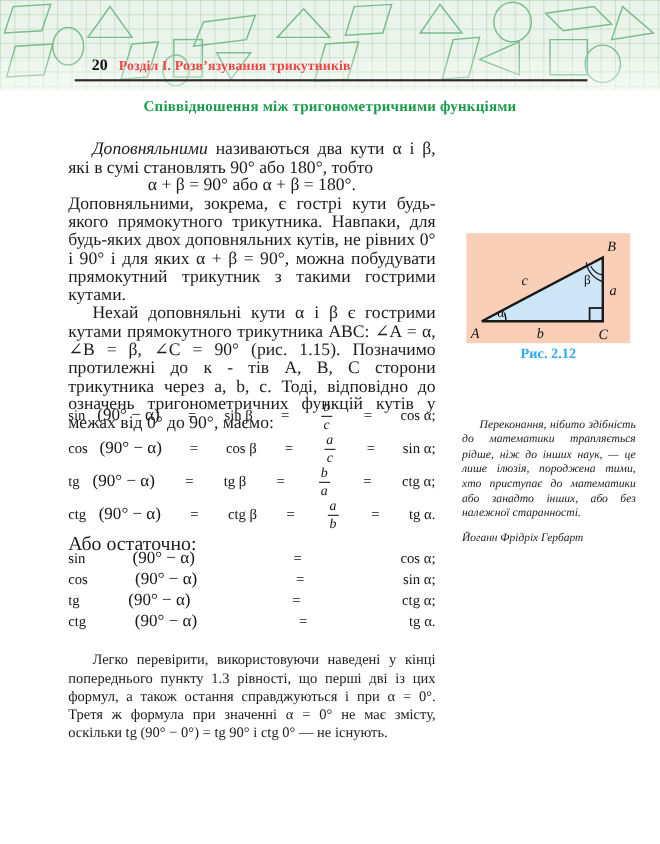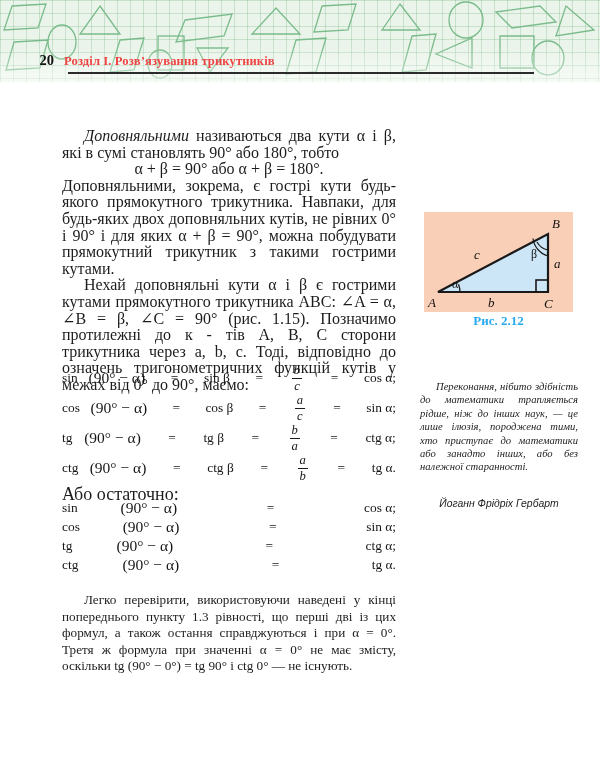--- a/index.html
+++ b/index.html
@@ -36,20 +36,21 @@
     background: linear-gradient(to bottom, rgba(255,255,255,0) 55%, rgba(255,255,255,0.55) 100%);
     pointer-events:none;
   }
 
   #page-head-row {
     position: absolute;
     left: 0; top: 52px;
     width: 600px; height: 26px;
     display: flex;
     align-items: baseline;
+    padding-left: 44px;
   }
   #page-number {
     width: 64px;
     text-align: right;
     padding-right: 10px;
     font-family: "Liberation Serif", serif;
     font-weight: bold;
     font-size: 14.5px;
     color: #111;
   }
@@ -158,26 +159,25 @@
     font-size: 10.6px;
     line-height: 13.4px;
     text-align: justify;
     color: #222;
   }
   #side-quote .q-indent { text-indent: 16px; }
   #quote-author {
     position: absolute;
     left: 420px; top: 484px;
     width: 158px;
-    text-align: center;
-    font-family: Liberation Sans, sans-serif;
+    text-align: left;
+    font-family: Liberation Serif, serif;
     font-style: italic;
     font-size: 10.4px;
     color: #222;
-    margin-top: 14px;
   }
 
   
   #bottom-para {
     position: absolute;
     left: 62px; top: 592px;
     width: 334px;
     font-size: 13.2px;
     line-height: 16.6px;
     text-align: justify;
@@ -224,21 +224,21 @@
   <div id="header-fade"></div>
 </div>
 
 <div id="page-head-row">
   <div id="page-number">20</div>
   <div id="chapter-title">Розділ I. Розв’язування трикутників</div>
 </div>
 <div id="head-rule"></div>
 
 <div id="section-title">
-  <br>
+  <span>Співвідношення між тригонометричними функціями</span><br>
 </div>
 
 <div id="main-col">
   <p class="para indent"><em class="ital">Доповняльними</em><span> називаються два кути α і β, які в сумі становлять 90° або 180°, тобто</span></p>
   <p class="para centered-line">α + β = 90° або α + β = 180°.</p>
   <p class="para">Доповняльними, зокрема, є гострі кути будь-якого прямокутного трикутника. Навпаки, для будь-яких двох доповняльних кутів, не рівних 0° і 90° і для яких α + β = 90°, можна побудувати прямокутний трикутник з такими гострими кутами.</p>
   <p class="para indent">Нехай доповняльні кути α і β є гострими кутами прямокутного трикутника ABC: ∠A = α, ∠B = β, ∠C = 90° (рис. 1.15). Позначимо протилежні до к - тів A, B, C сторони трикутника через a, b, c. Тоді, відповідно до означень тригонометричних функцій кутів у межах від 0° до 90°, маємо:</p>
 </div>
 
 <div class="formula-block" id="formula-block-1">

